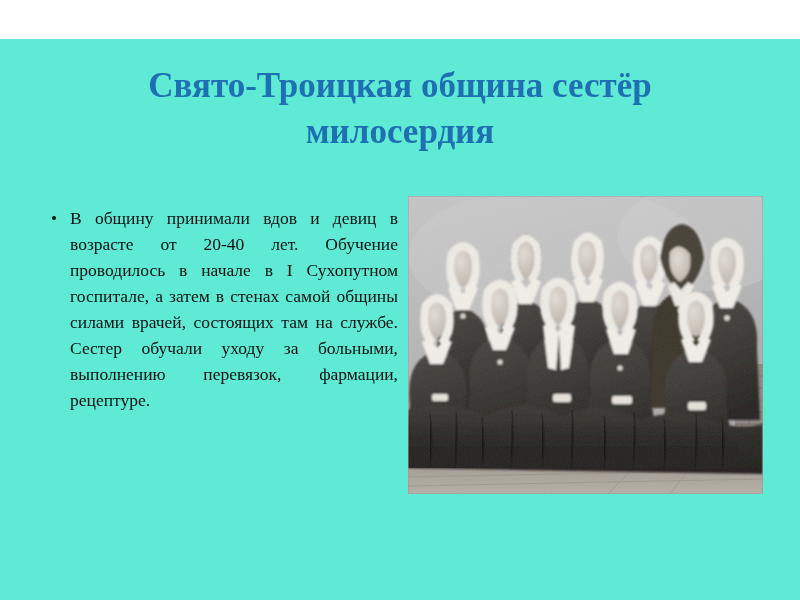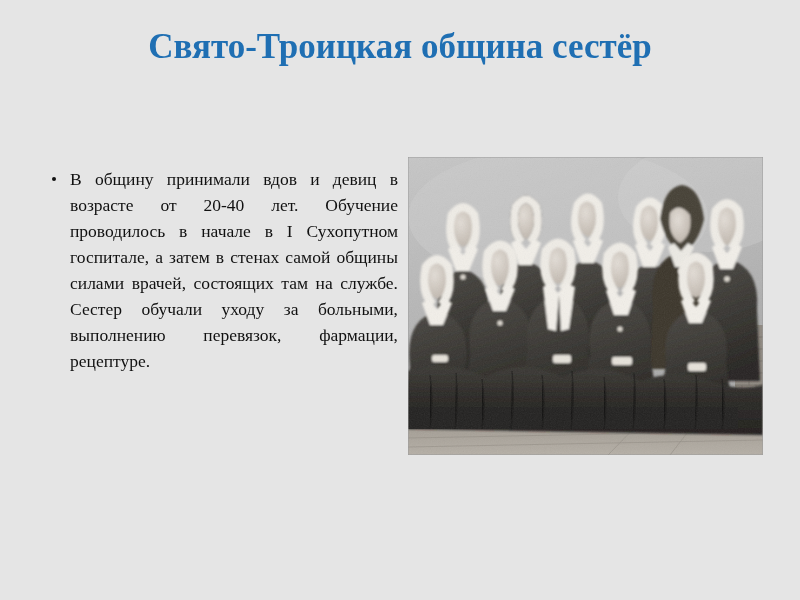--- a/index.html
+++ b/index.html
@@ -12,21 +12,22 @@
     width: 800px;
     height: 600px;
     overflow: hidden;
     font-family: "Liberation Serif", "DejaVu Serif", serif;
     position: relative;
   }
 
   .slide {
     position: absolute;
     inset: 0;
-    background: #e5e5e5;
+    background: #5eead4;
+    margin-top: 39px;
   }
 
   
   .slide-title {
     position: absolute;
     left: 40px;
     top: 24px;
     width: 720px;
     text-align: center;
     color: #1F6FB3;
@@ -83,20 +84,21 @@
   }
   .photo-svg { display: block; width: 100%; height: 100%; }
 </style>
 </head>
 <body>
 
 <div class="slide">
 
   <div class="slide-title">
     <span class="title-line first">Свято-Троицкая община сестёр</span>
+    <span class="title-line second">милосердия</span>
   </div>
 
   <div class="body-block">
     <p class="bullet-item">В общину принимали вдов и девиц в возрасте от 20-40 лет. Обучение проводилось в начале в I Сухопутном госпитале, а затем в стенах самой общины силами врачей, состоящих там на службе. Сестер обучали уходу за больными, выполнению перевязок, фармации, рецептуре.</p>
   </div>
 
   <div class="photo-frame">
     <svg class="photo-svg" viewBox="0 0 355 298" preserveAspectRatio="none">
       <defs>
         <filter id="grain">

